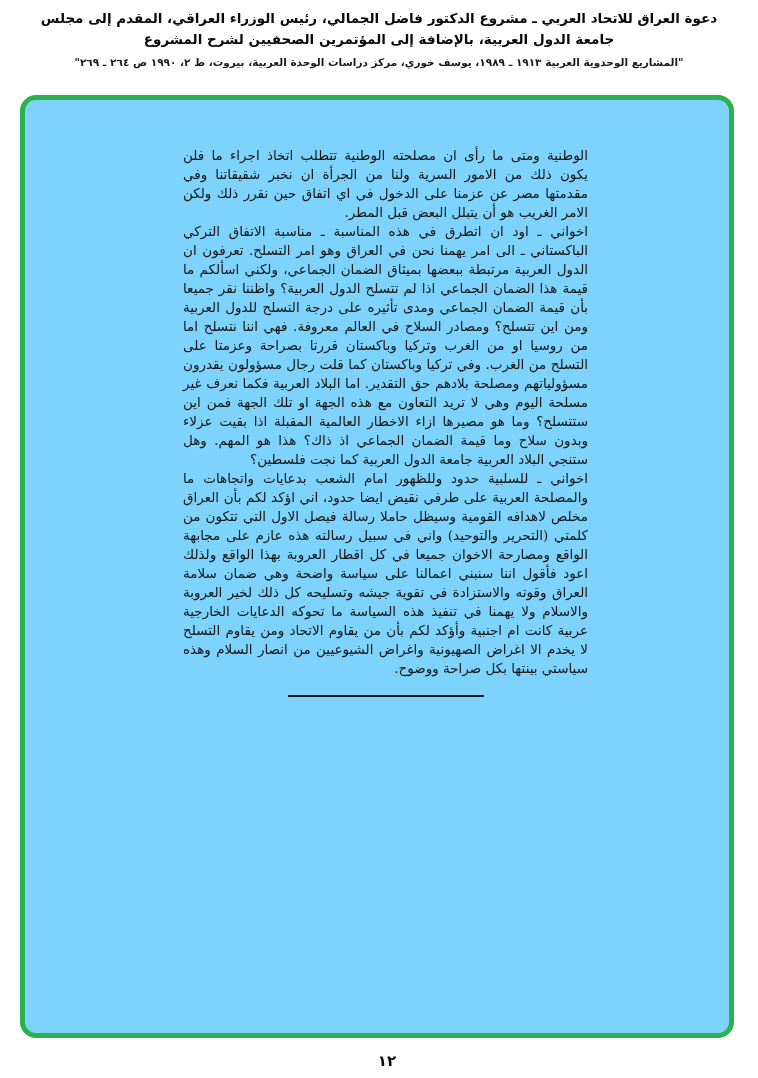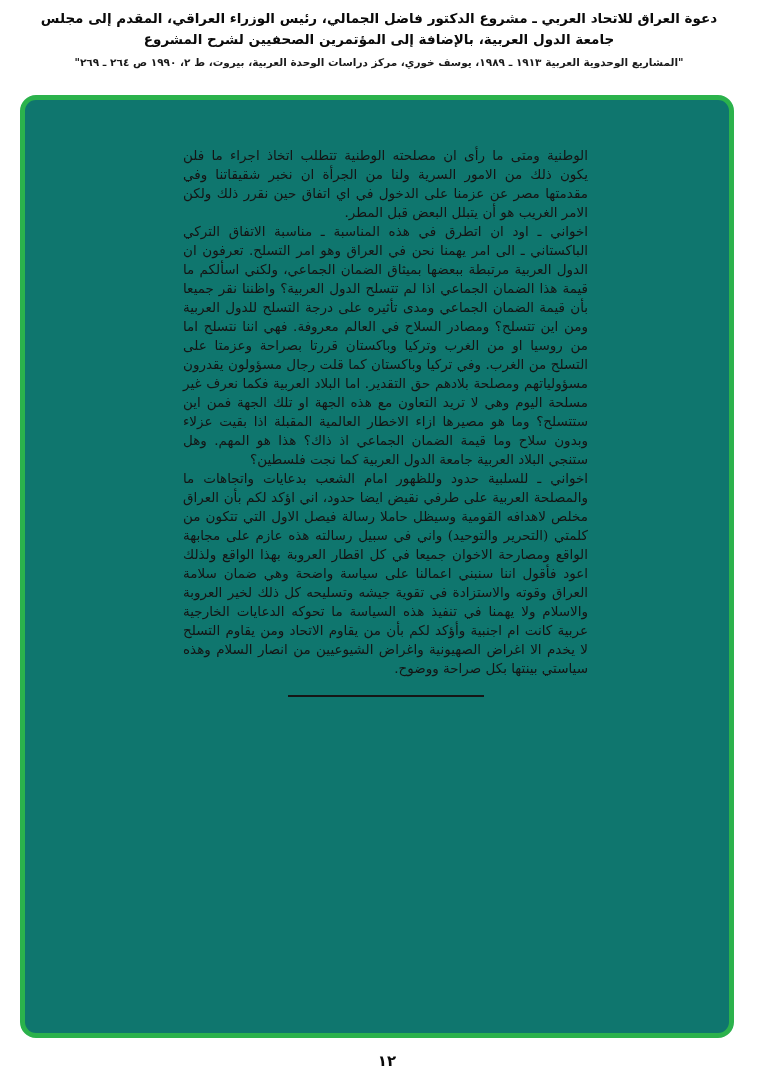--- a/index.html
+++ b/index.html
@@ -42,21 +42,21 @@
   }
   .green-frame {
     position: absolute;
     left: 20px;
     top: 95px;
     width: 714px;
     height: 943px;
     box-sizing: border-box;
     border: 5px solid var(--frame-green, #2bb24c);
     border-radius: 16px;
-    background: #0f766e;
+    background: #7dd3fc;
   }
   .text-column {
     margin: 46px 141px 0 158px;
     direction: rtl;
     text-align: justify;
     font-size: 13.5px;
     line-height: 19px;
     color: #141414;
     letter-spacing: 0.1px;
   }

